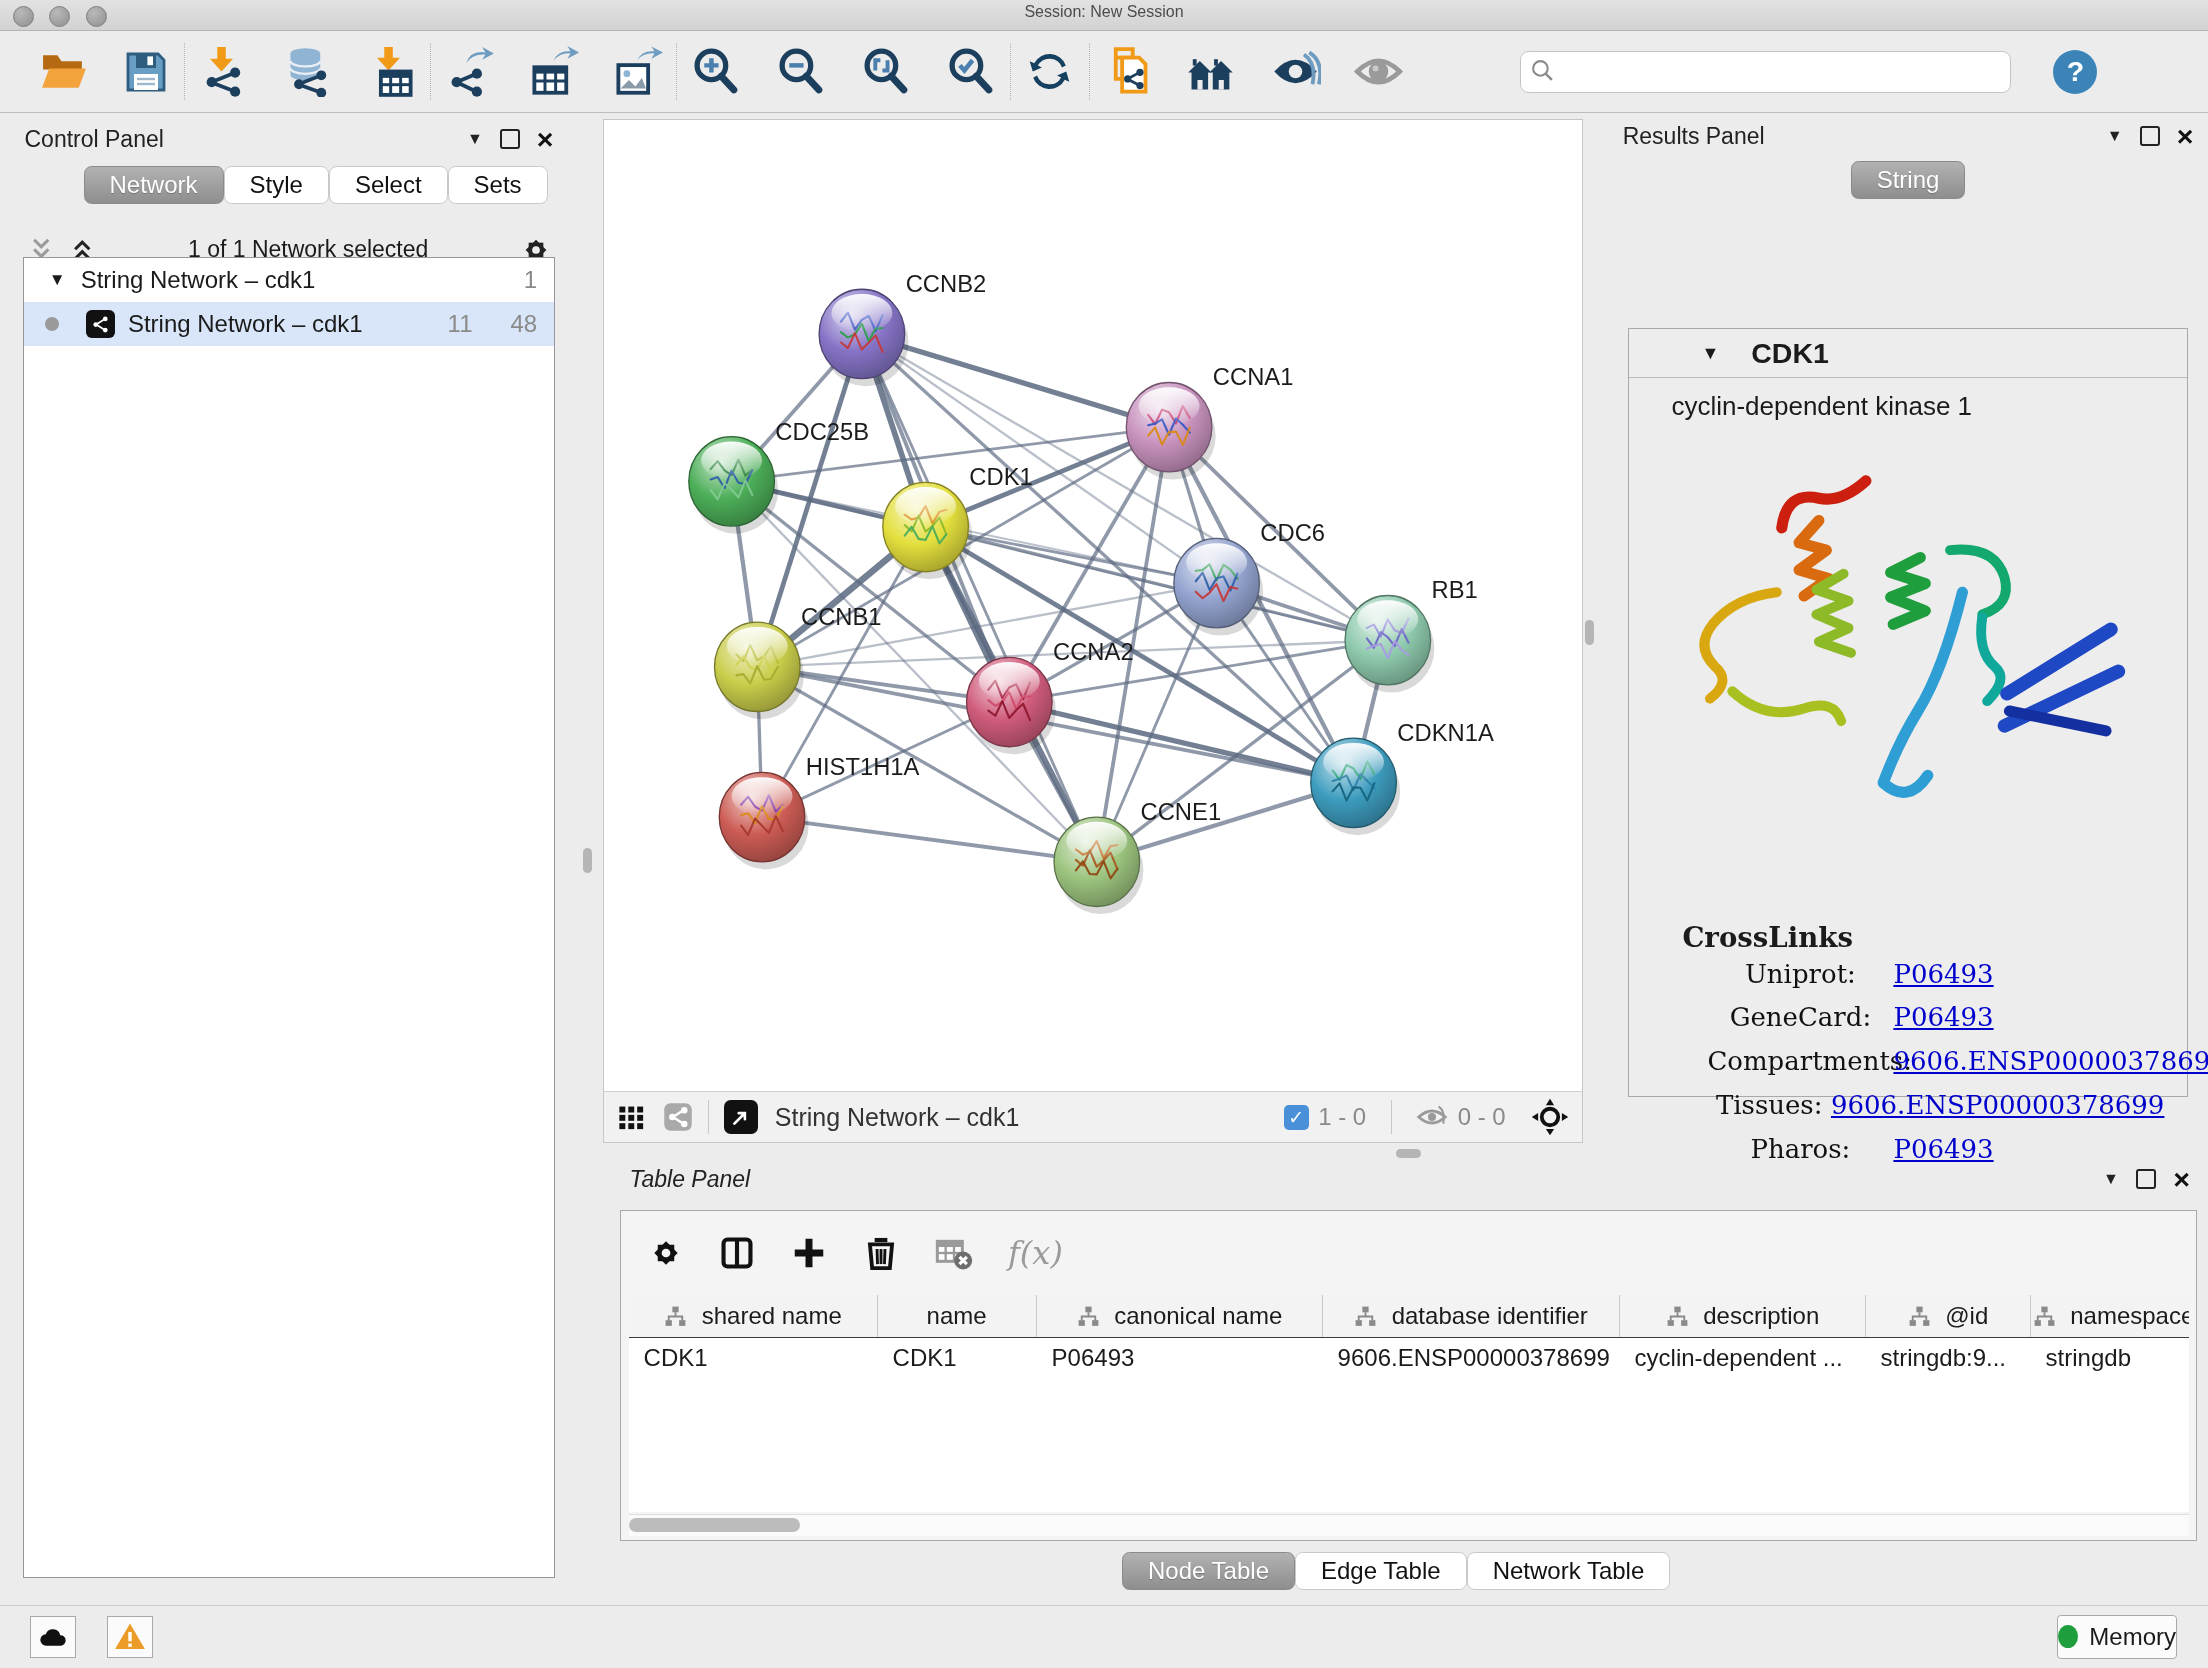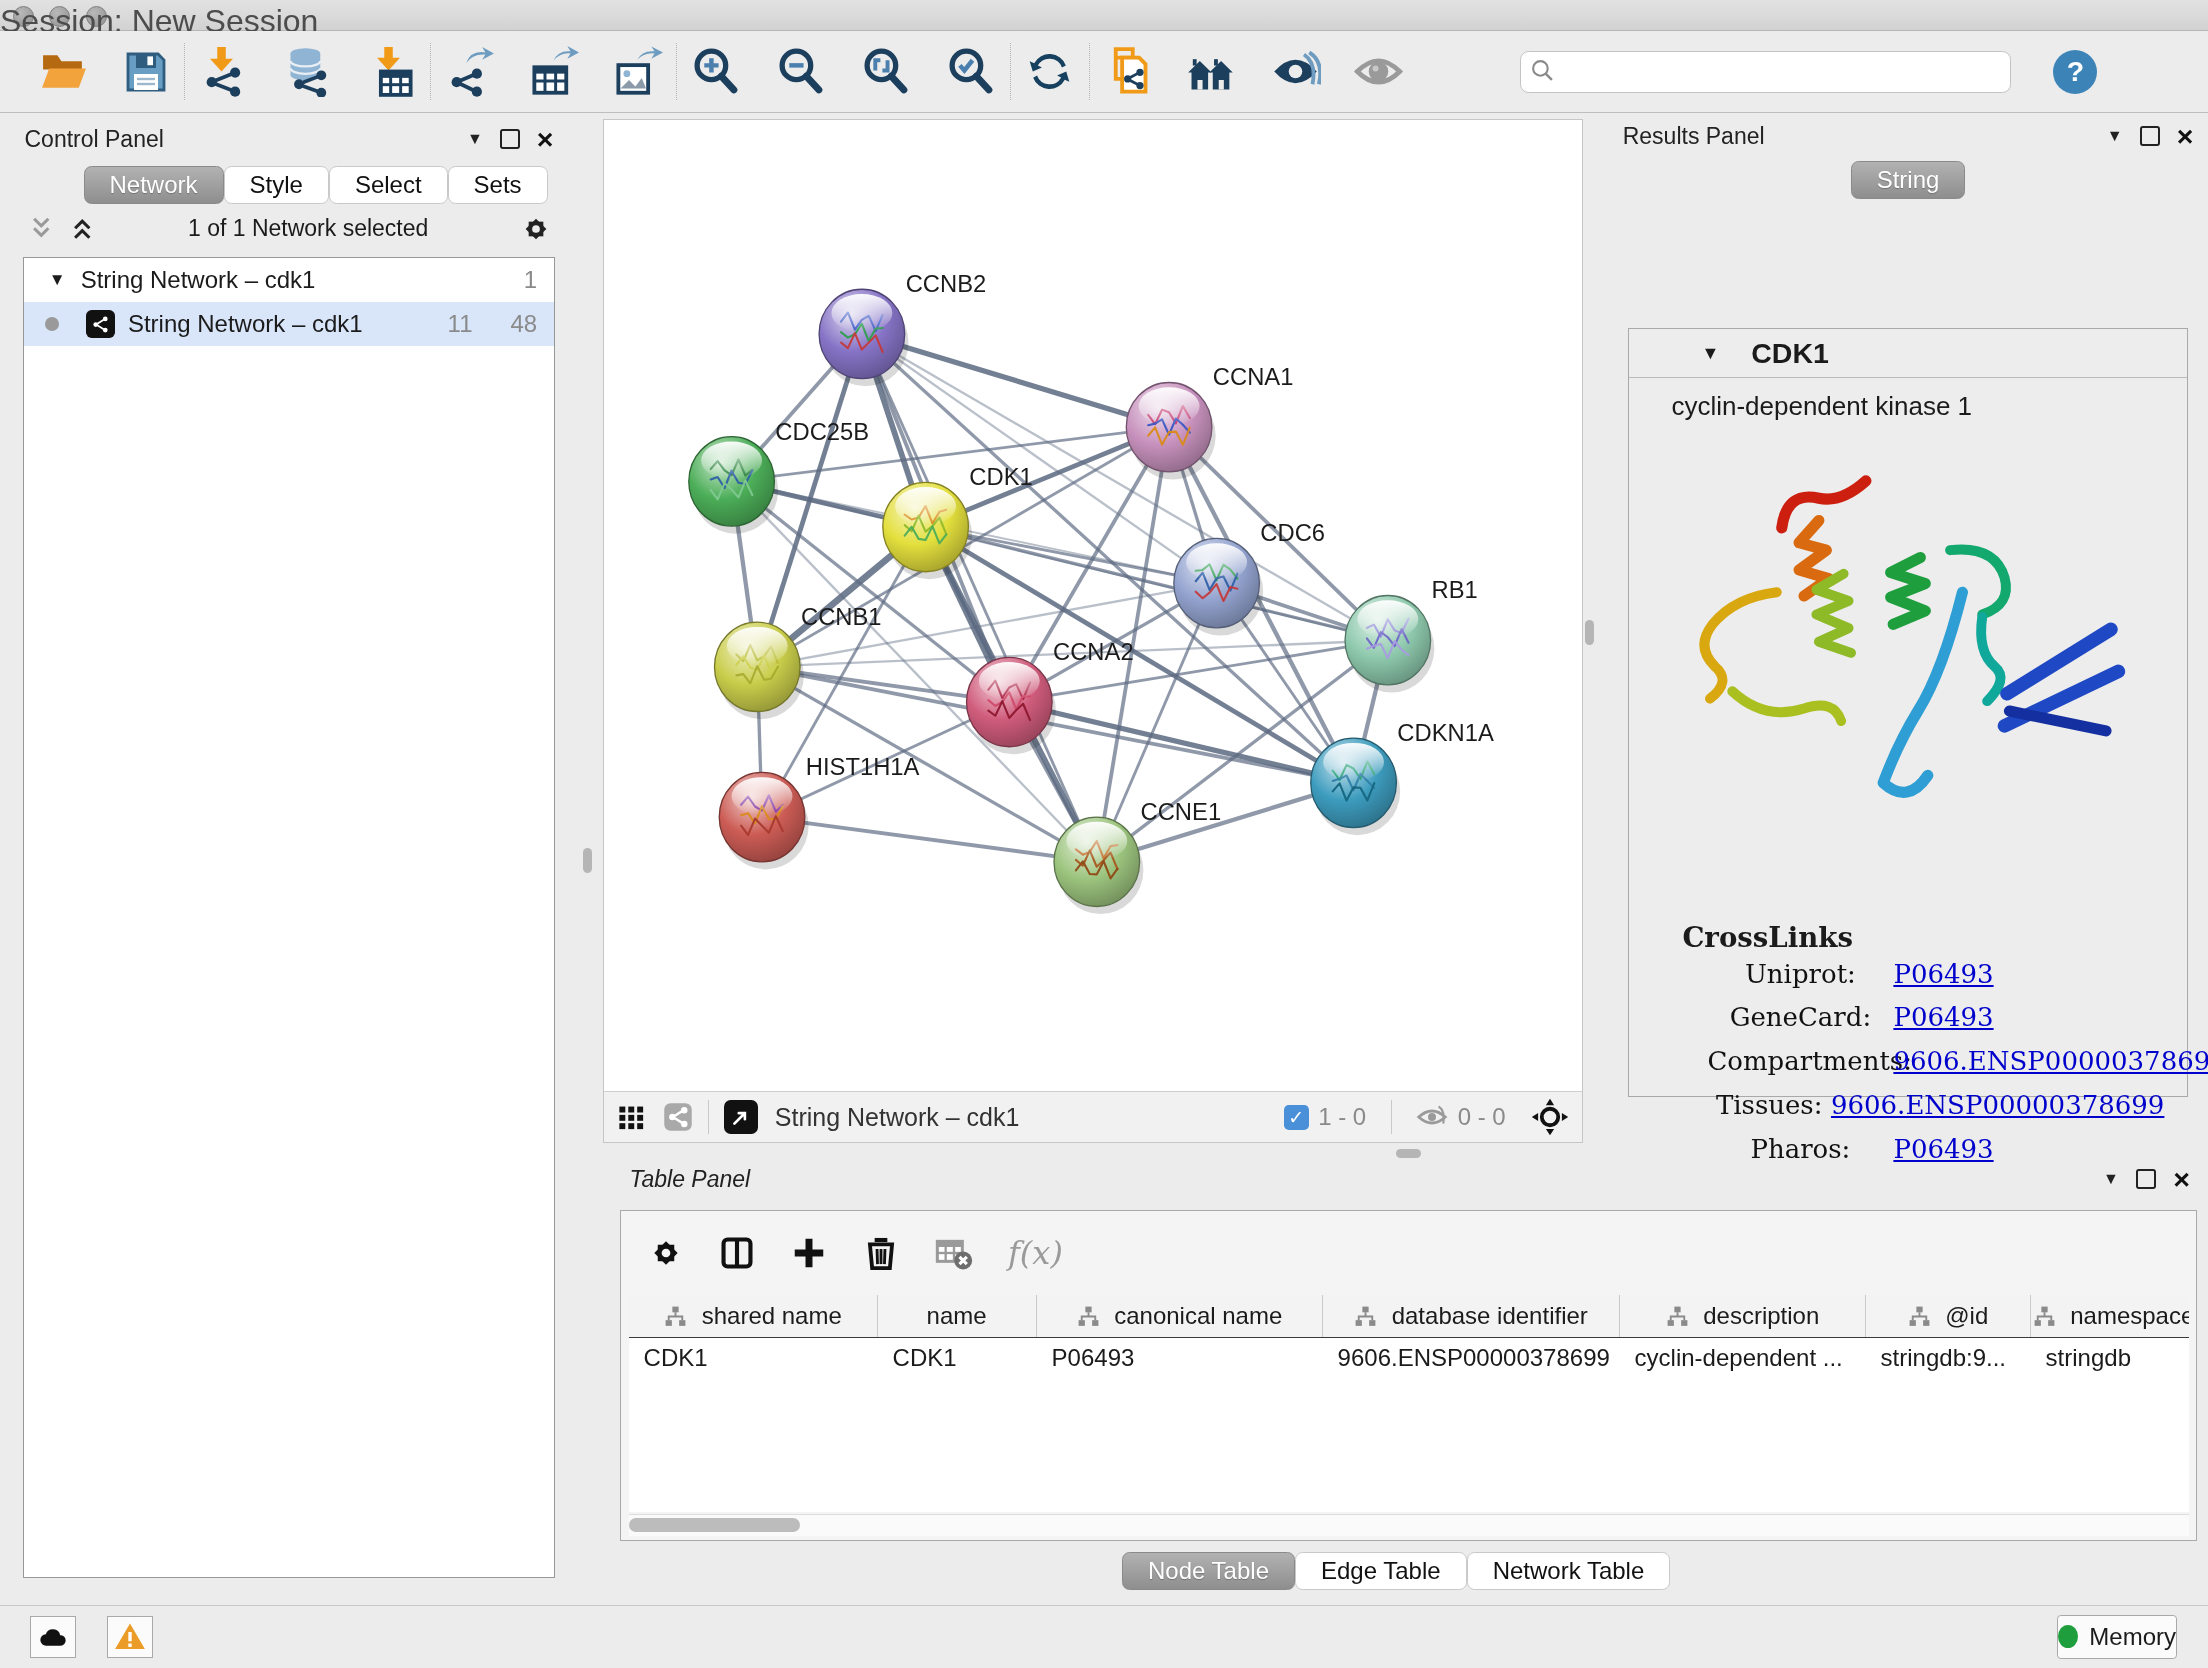--- a/index.html
+++ b/index.html
@@ -3,21 +3,21 @@
 <meta charset="utf-8">
 <style>
   html,body{margin:0;padding:0;}
   body{width:2208px;height:1668px;position:relative;background:#ececec;
        font-family:"Liberation Sans",sans-serif;color:#1b1b1b;overflow:hidden;}
   
   #titlebar{position:absolute;left:0;top:0;width:100%;height:30px;
     background:linear-gradient(#e2e2e2,#d2d2d2);border-bottom:1px solid #b6b6b6;}
   .tlight{position:absolute;top:5.7px;width:19px;height:19px;border-radius:50%;
     background:radial-gradient(circle at 35% 30%,#b9b9b9,#8f8f8f);border:1px solid #7e7e7e;}
-  #wtitle{position:absolute;width:100%;top:2.9px;font-size:32px;color:#4c4c4c;}
+  #wtitle{position:absolute;width:100%;text-align:center;top:2.9px;font-size:16px;color:#4c4c4c;}
   
   #toolbar{position:absolute;left:0;top:31px;width:100%;height:81px;background:#ececec;
     border-bottom:1px solid #bdbdbd;display:flex;align-items:center;}
   .tbtn{width:55px;height:55px;display:flex;align-items:center;justify-content:center;flex:0 0 auto;}
   .sep{width:0;height:57px;border-left:1.9px dotted #b3b3b3;margin:0 11.4px;flex:0 0 auto;}
   #searchwrap{position:relative;margin-left:114px;flex:0 0 auto;}
   #searchbox{width:447px;height:38px;border:1px solid #c3c3c3;border-radius:8.6px;background:#fff;
     padding-left:40px;font-size:23px;outline:none;}
   #searchwrap svg{position:absolute;left:9.5px;top:7.6px;}
   #helpbtn{width:44px;height:44px;border-radius:50%;background:#3c84b8;color:#fff;font-weight:bold;
@@ -29,21 +29,21 @@
   .floatbox{width:16px;height:16px;border:2.4px solid #222;border-radius:2.9px;}
   .closex{font-size:28.5px;font-weight:bold;line-height:19px;color:#111;}
   .wtab{height:36px;padding:0 25px;border:1px solid #c9c9c9;border-radius:7.6px;background:#fff;
     display:flex;align-items:center;justify-content:center;font-size:24px;color:#111;}
   .wtab.sel{background:linear-gradient(#b2b2b2,#8e8e8e);color:#fff;border-color:#8a8a8a;
     text-shadow:0 1px 1px rgba(0,0,0,.25);}
   
   #control-panel{position:absolute;left:9.5px;top:122px;width:559px;height:1465px;}
   #control-panel .phead{padding:0 15px;}
   #cp-tabs{display:flex;margin:9.5px 0 0 74px;}
-  #cp-netbar{display:flex;align-items:center;height:42px;margin-top:4px;padding:0 17px;}
+  #cp-netbar{display:flex;align-items:center;height:42px;margin-top:25px;padding:0 17px;}
   #cp-netbar .stat{flex:1;text-align:center;font-size:23px;}
   #netlist{position:absolute;left:13.3px;right:13.3px;top:135px;bottom:9.5px;background:#fff;
     border:1px solid #979797;}
   .trow{height:44px;display:flex;align-items:center;font-size:24px;}
   .trow .cnt{margin-left:auto;color:#8a8a8a;padding-right:17px;display:flex;gap:38px;}
   .trow.selrow{background:#d9e6f9;}
   .expander{margin:0 15px 0 25px;font-size:17px;}
   .radio-dot{width:14.3px;height:14.3px;border-radius:50%;background:#9a9a9a;margin:0 27px 0 21px;}
   .shareicon{width:28.5px;height:28.5px;border-radius:5.7px;background:#111;display:flex;
     align-items:center;justify-content:center;margin-right:13.3px;}

